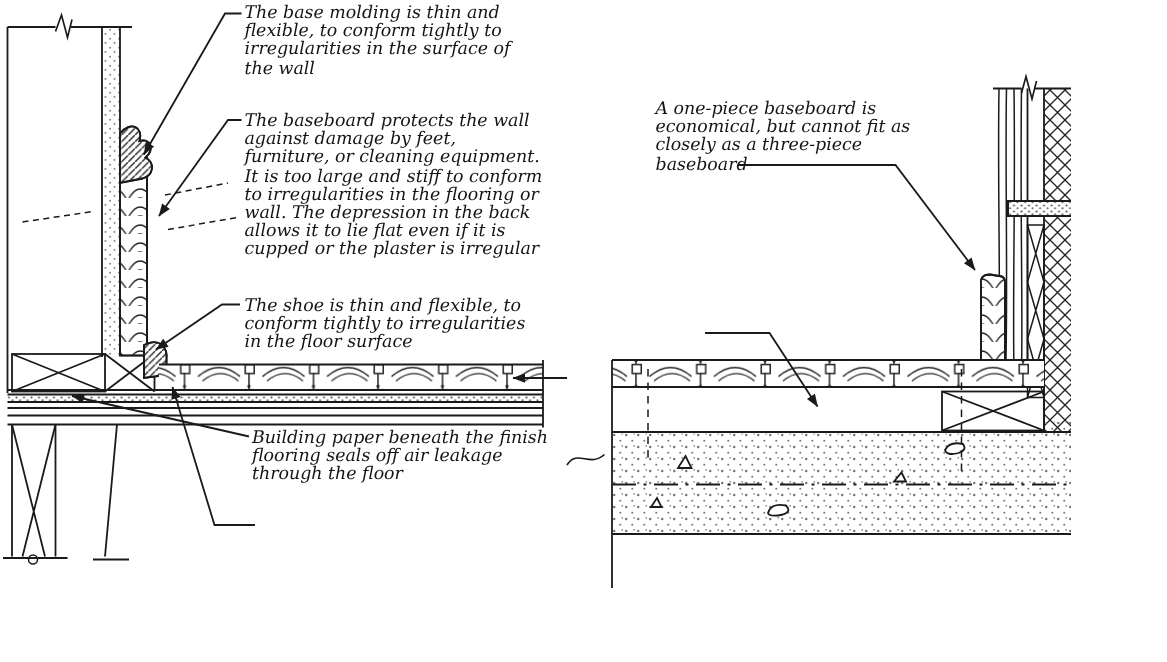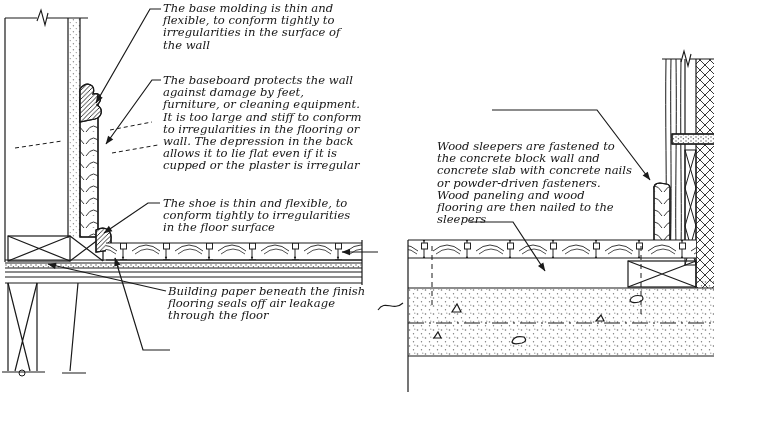--- a/index.html
+++ b/index.html
@@ -222,21 +222,18 @@
 to irregularities in the flooring or
 wall. The depression in the back
 allows it to lie flat even if it is
 cupped or the plaster is irregular</div>
 <div class="ann" style="left:163px;top:197px;width:232px;">The shoe is thin and flexible, to
 conform tightly to irregularities
 in the floor surface</div>
 <div class="ann" style="left:168px;top:285px;width:232px;">Building paper beneath the finish
 flooring seals off air leakage
 through the floor</div>
-<div class="ann" style="left:437px;top:140px;width:215px;">Wood sleepers are fastened to
-the concrete block wall and
-concrete slab with concrete nails
-or powder-driven fasteners.
-Wood paneling and wood
-flooring are then nailed to the
-sleepers</div>
+<div class="ann" style="left:437px;top:66px;width:210px;">A one-piece baseboard is
+economical, but cannot fit as
+closely as a three-piece
+baseboard</div>
 
 </div>
 
 </body></html>

